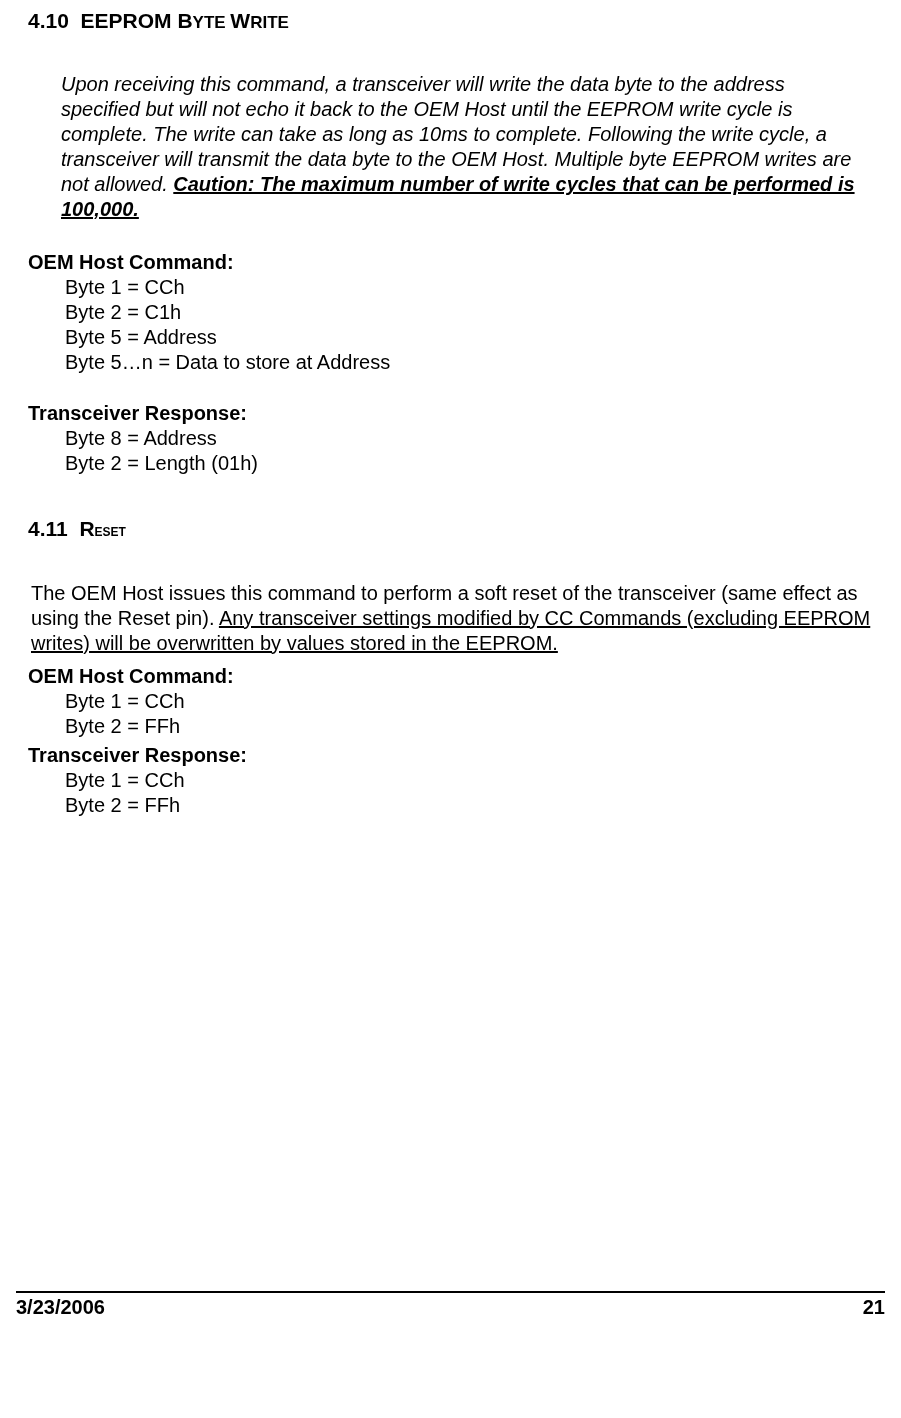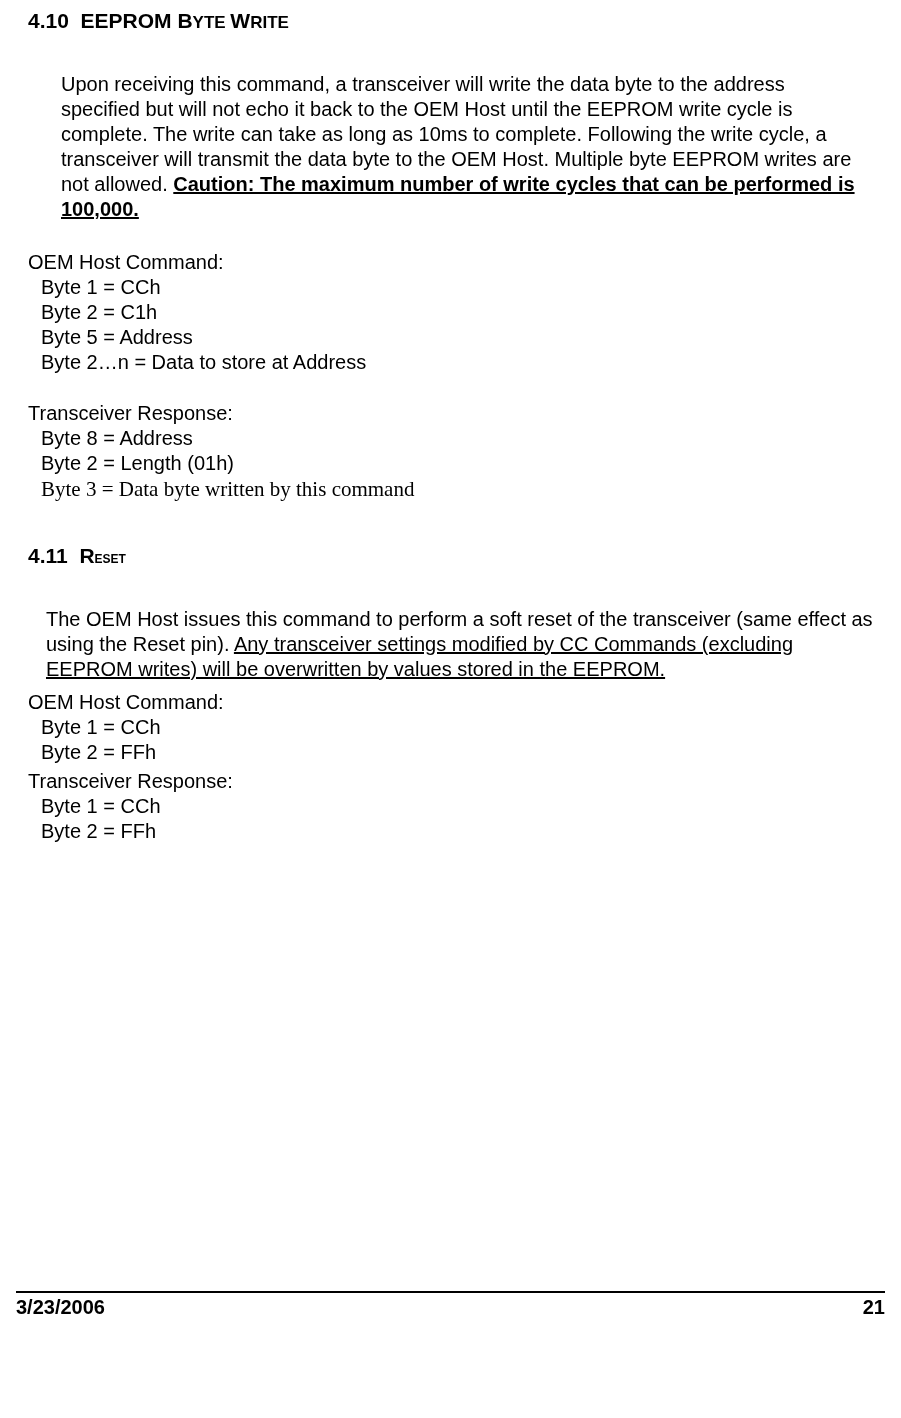--- a/index.html
+++ b/index.html
@@ -25,30 +25,31 @@
   .h2 {
     font-weight: bold;
     font-size: 21px;
     margin-bottom: 38px;
   }
   .h2 .num { letter-spacing: 0; }
   .body-indent {
     margin-left: 33px;
     margin-right: 18px;
     margin-bottom: 28px;
+    font-style: italic;
   }
   .bold { font-weight: bold; }
   .u { text-decoration: underline; }
   .block-label {
-    font-weight: normal;
+    font-weight: bold;
     margin-top: 4px;
     margin-bottom: 0;
   }
   .byte-list {
-    margin-left: 13px;
+    margin-left: 37px;
     margin-bottom: 26px;
   }
   .byte-list .line { }
   .serif { font-family: 'Times New Roman', Times, serif; font-size: 21px; }
   .sec-gap { height: 40px; }
   .para {
     margin-bottom: 8px;
   }
   .footer {
     position: absolute;
@@ -78,37 +79,36 @@
 
   <div class="body-indent">
     <span>Upon receiving this command, a transceiver will write the data byte to the address specified but will not echo it back to the OEM Host until the EEPROM write cycle is complete.   The write can take as long as 10ms to complete.  Following the write cycle, a transceiver will transmit the data byte to the OEM Host. Multiple byte EEPROM writes are not allowed. </span><span class="bold u">Caution: The maximum number of write cycles that can be performed is 100,000.</span>
   </div>
 
   <div class="block-label">OEM Host Command:</div>
   <div class="byte-list">
       <div class="line">Byte 1 = CCh</div>
       <div class="line">Byte 2 = C1h</div>
       <div class="line">Byte 5 = Address</div>
-      <div class="line">Byte 2…n = Data to store at Address</div>
+      <div class="line">Byte 5…n = Data to store at Address</div>
     </div>
 
   <div class="block-label">Transceiver Response:</div>
   <div class="byte-list" style="margin-bottom:0">
     <div class="line">Byte 8 = Address</div>
       <div class="line">Byte 2 = Length (01h)</div>
-    <div class="serif">Byte 3 = Data byte written by this command</div>
   </div>
 
   <div class="sec-gap"></div>
 
   <div class="h2" style="margin-bottom:38px">
     <span class="num">4.11</span>&nbsp;&nbsp;<span>R</span><span style="font-size:12px">ESET</span>
   </div>
 
-  <div class="para" style="margin-left:18px; margin-right:0;">
+  <div class="para" style="margin-left:3px; margin-right:0;">
     <span>The OEM Host issues this command to perform a soft reset of the transceiver (same effect as using the Reset pin).  </span><span class="u">Any transceiver settings modified by CC Commands (excluding EEPROM writes) will be overwritten by values stored in the EEPROM.</span>
   </div>
 
   <div class="block-label">OEM Host Command:</div>
   <div class="byte-list" style="margin-bottom:0">
       <div class="line">Byte 1 = CCh</div>
       <div class="line">Byte 2 = FFh</div>
     </div>
 
   <div class="block-label">Transceiver Response:</div>

